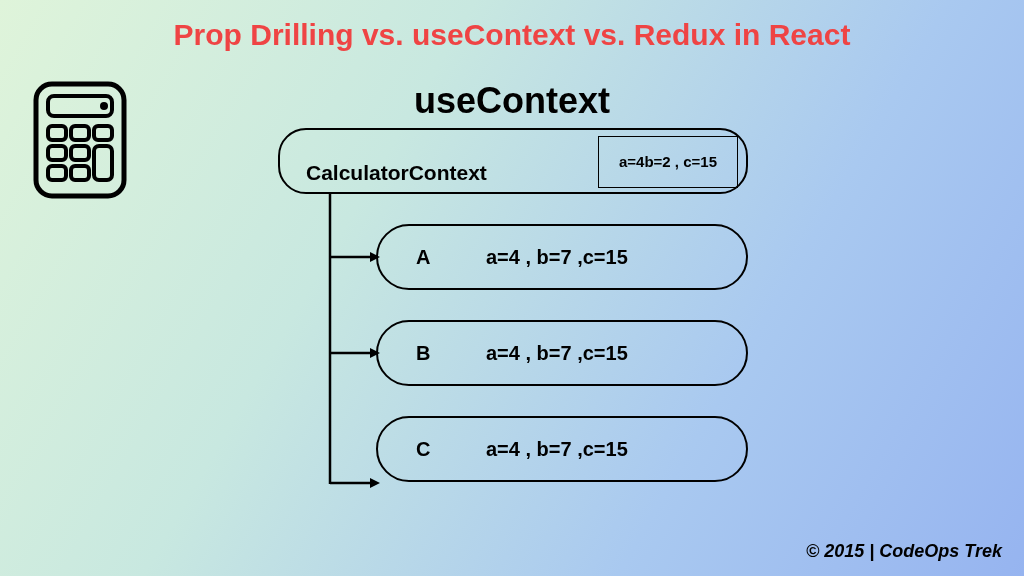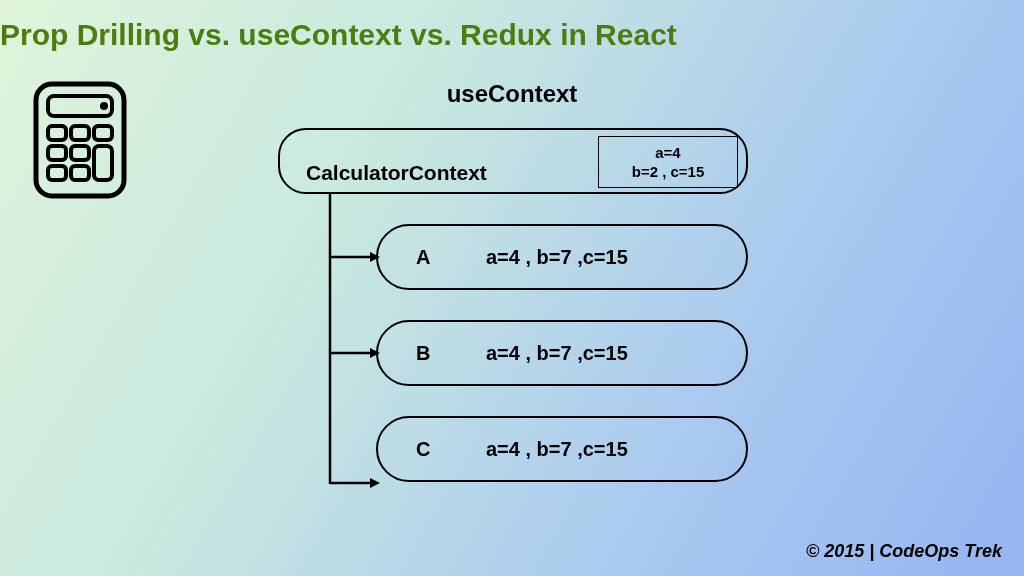--- a/index.html
+++ b/index.html
@@ -8,30 +8,31 @@
     height: 576px;
     background: linear-gradient(120deg, #dff4da 0%, #c8e8e0 35%, #a9c9f0 70%, #96b4f0 100%);
     font-family: Arial, Helvetica, sans-serif;
     position: relative;
     overflow: hidden;
   }
   .title {
     position: absolute;
     top: 18px;
     left: 0; right: 0;
+    text-align: center;
     font-size: 30px;
     font-weight: 700;
-    color: #4d7c0f;
+    color: #ef4444;
   }
   .subtitle {
     position: absolute;
     top: 80px;
     left: 0; right: 0;
     text-align: center;
-    font-size: 24px;
+    font-size: 36px;
     font-weight: 700;
     color: #000;
   }
   .calculator-icon {
     position: absolute;
     top: 80px;
     left: 30px;
   }
   .diagram {
     position: absolute;
@@ -58,21 +59,21 @@
   .context-data {
     position: absolute;
     right: 8px;
     top: 6px;
     width: 140px;
     height: 52px;
     border: 1px solid #000;
     font-size: 15px;
     font-weight: 700;
     display: flex;
-    flex-direction: column;
+    flex-direction: row;
     align-items: center;
     justify-content: center;
     line-height: 1.3;
   }
   .node {
     width: 372px;
     height: 66px;
     border: 2.5px solid #000;
     border-radius: 34px;
     display: flex;

